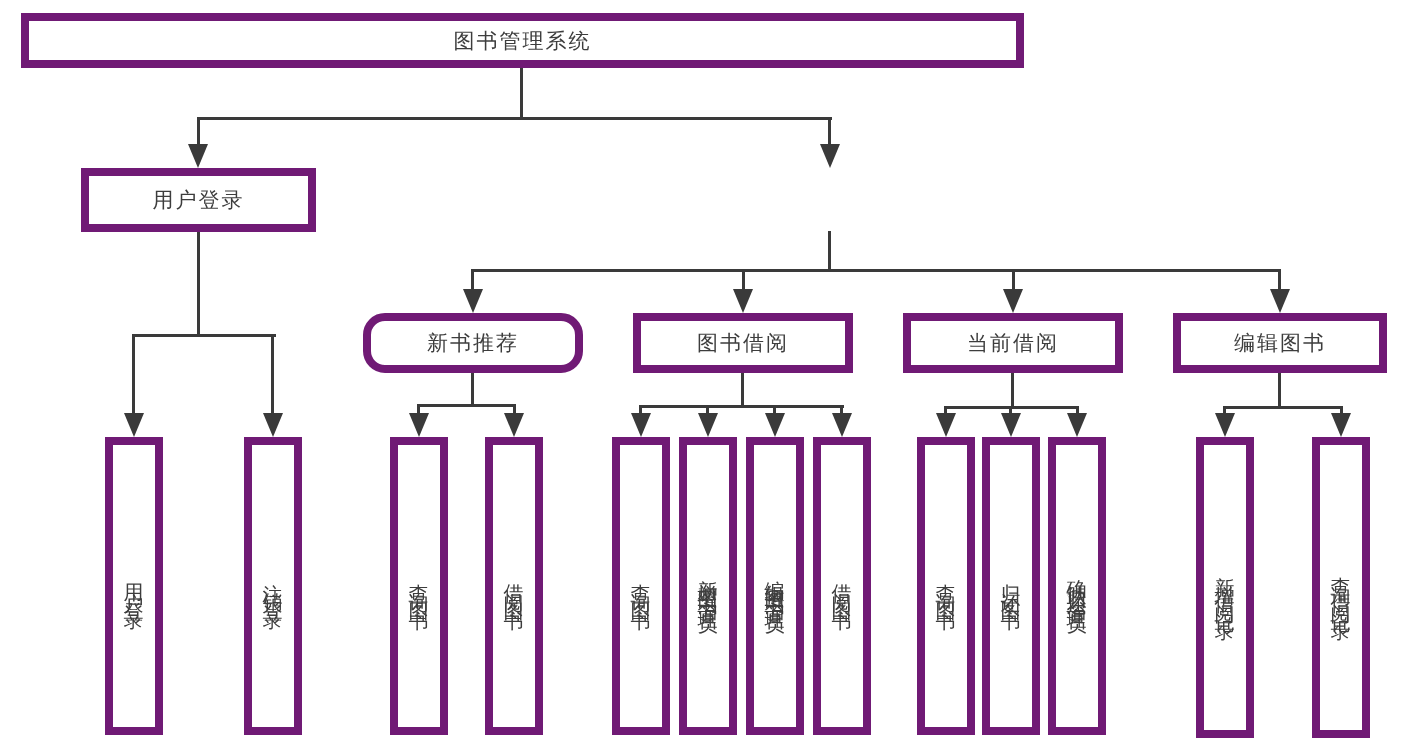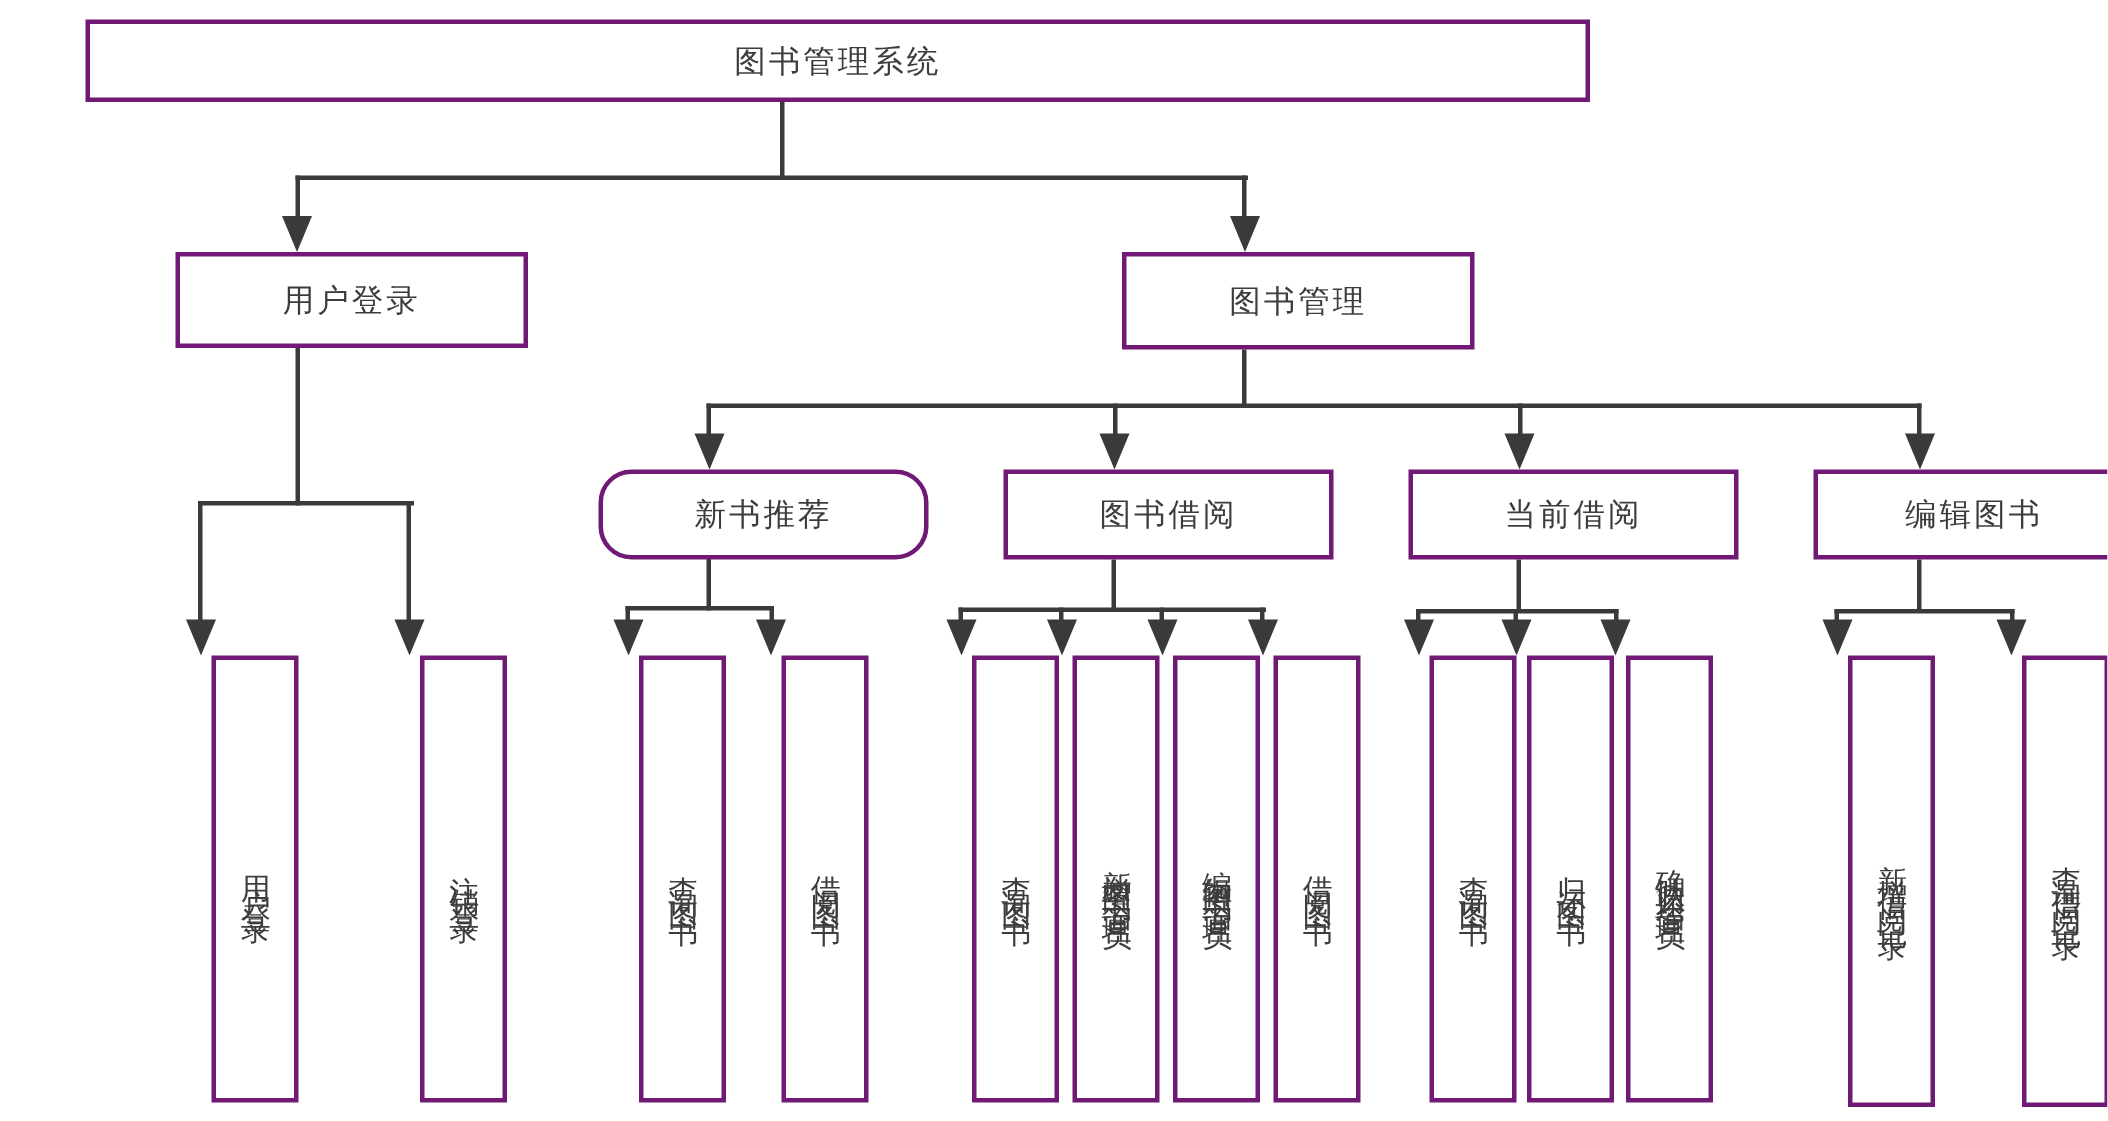--- a/index.html
+++ b/index.html
@@ -9,30 +9,29 @@
   }
   .stage{
     position:relative;
     width:1405px;height:747px;
     background:#ffffff;
     overflow:hidden;
   }
   .box{
     position:absolute;
     box-sizing:border-box;
-    border:3px solid #701a75;
+    border:8px solid #701a75;
     background:#ffffff;
     display:flex;
     align-items:center;
     justify-content:center;
     font-size:21px;
     letter-spacing:2px;
     color:#3d3d3d;
     z-index:2;
-    margin-left:36px;
   }
   .leaf{
     writing-mode:vertical-rl;
     text-orientation:mixed;
     letter-spacing:9px;
     font-size:20px;
     line-height:1;
   }
   .vl,.hl{
     position:absolute;
@@ -61,21 +60,20 @@
 </style>
 </head>
 <body>
 
 <div class="stage">
 
   <div class="box" style="left:21px;top:13px;width:1003px;height:55px;">图书管理系统</div>
 
   <div class="box" style="left:81px;top:168px;width:235px;height:64px;">用户登录</div>
 
-  <div class="box" style="left:712px;top:168px;width:235px;height:65px;">图书管理</div>
 
   <div class="box" style="left:363px;top:313px;width:220px;height:60px;border-radius:22px;">新书推荐</div>
 
   <div class="box" style="left:633px;top:313px;width:220px;height:60px;">图书借阅</div>
 
   <div class="box" style="left:903px;top:313px;width:220px;height:60px;">当前借阅</div>
 
   <div class="box" style="left:1173px;top:313px;width:214px;height:60px;">编辑图书</div>
 
   <div class="box leaf" style="left:105px;top:437px;width:58px;height:298px;">用户登录</div>

